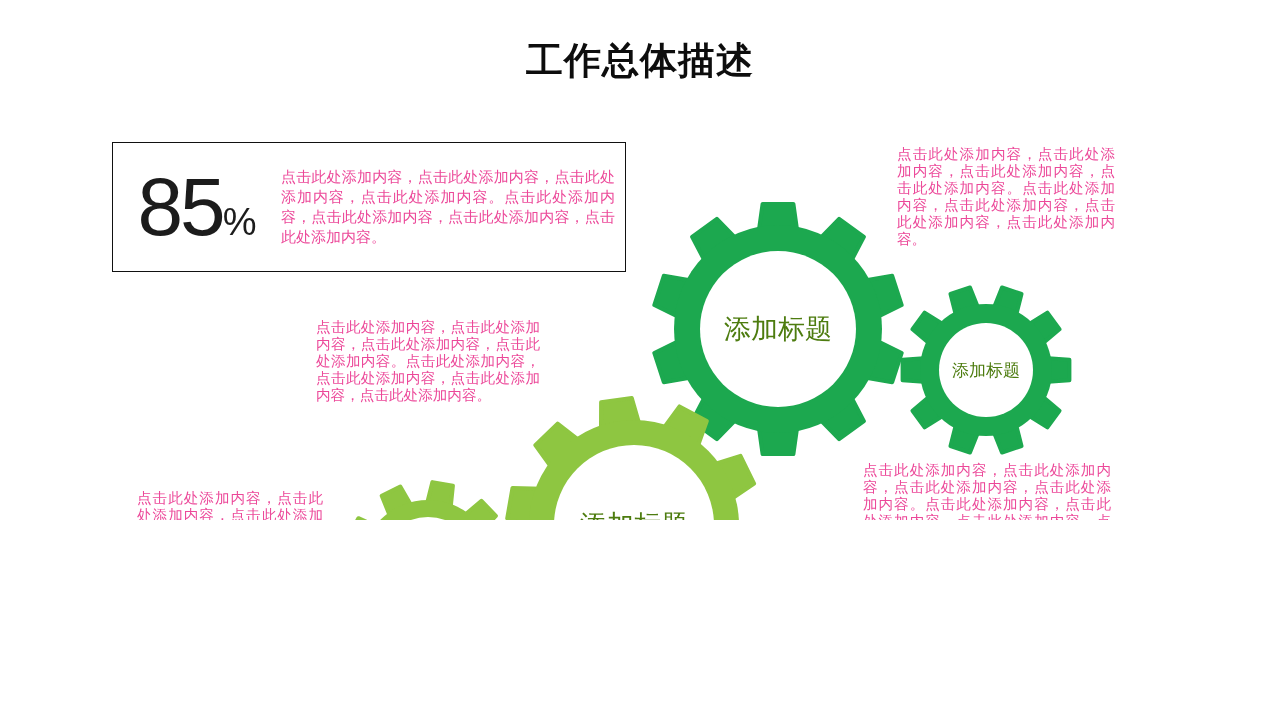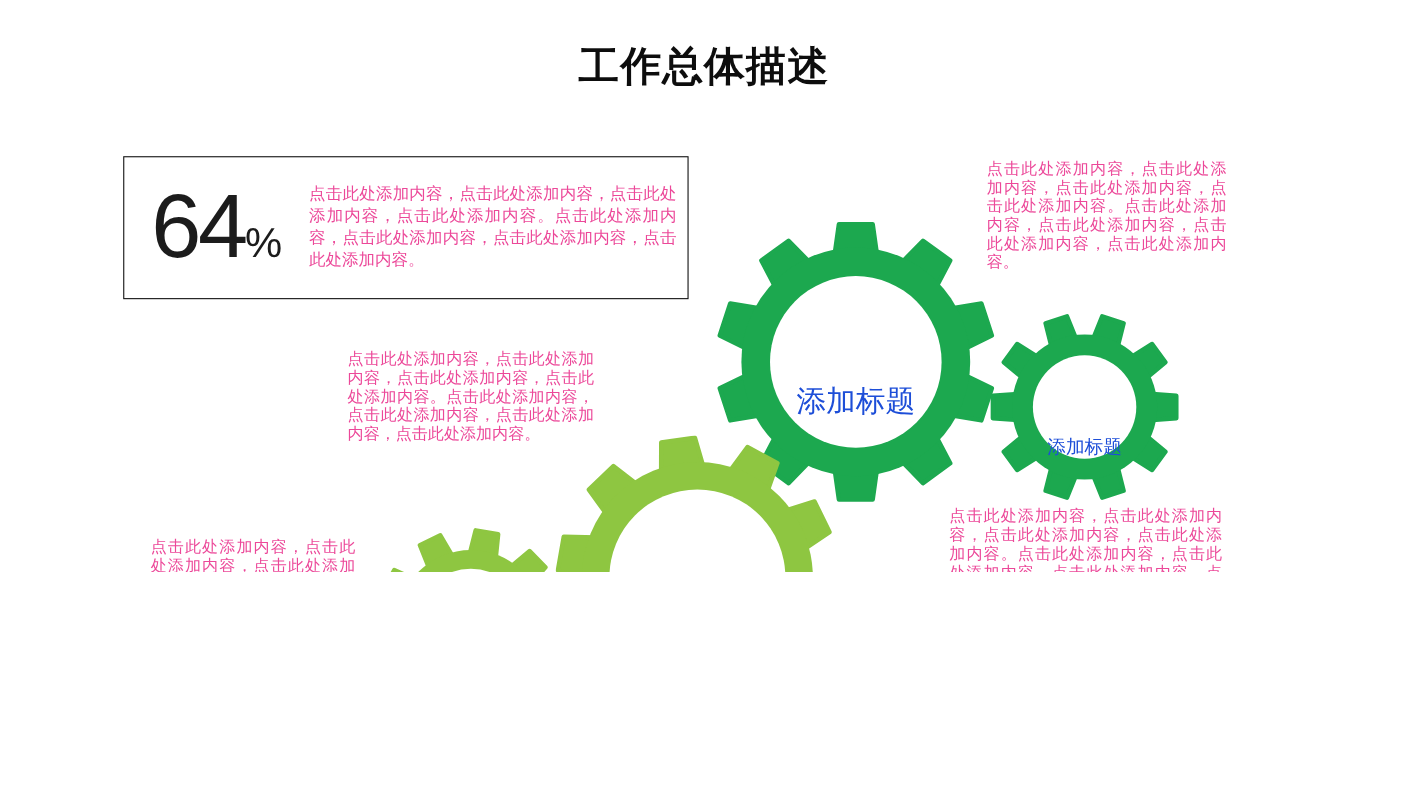--- a/index.html
+++ b/index.html
@@ -33,21 +33,21 @@
   .tb{position:absolute;}
   .tb-top-right{left:897px;top:146px;width:218px;}
   .tb-mid-left{left:316px;top:319px;width:224px;}
   .tb-bottom-left{left:137px;top:490px;width:186px;}
   .tb-bottom-right{left:863px;top:462px;width:248px;}
   
   .gear{position:absolute;transform:translate(-50%,-50%);}
   .gear svg{display:block;}
   .gear-label{
     position:absolute;left:50%;top:50%;transform:translate(-50%,-50%);
-    white-space:nowrap;color:#1d4ed8;margin-top:36px;
+    white-space:nowrap;color:#4d7c0f;
   }
   .gear-large .gear-label{font-size:27px;}
   .gear-small .gear-label{font-size:17px;}
   .gear-1{left:778px;top:329px;width:256px;height:256px;}
   .gear-2{left:986px;top:370px;width:172px;height:172px;}
   .gear-3{left:634px;top:525px;width:258px;height:258px;}
   .gear-4{left:428px;top:567px;width:174px;height:174px;}
   
   .page-number{
     position:absolute;left:1160px;top:666px;width:30px;text-align:center;
@@ -56,21 +56,21 @@
 </style>
 </head>
 <body>
 
 <div class="slide">
 
   <h1 class="slide-title">工作总体描述</h1>
 
   <div class="stat-box">
     <div class="stat-value">
-      <span class="stat-number">64</span><span class="stat-unit">%</span>
+      <span class="stat-number">85</span><span class="stat-unit">%</span>
     </div>
     <p class="body-text">点击此处添加内容，点击此处添加内容，点击此处添加内容，点击此处添加内容。点击此处添加内容，点击此处添加内容，点击此处添加内容，点击此处添加内容。</p>
   </div>
 
   <p class="body-text tb tb-top-right">点击此处添加内容，点击此处添加内容，点击此处添加内容，点击此处添加内容。点击此处添加内容，点击此处添加内容，点击此处添加内容，点击此处添加内容。</p>
   <p class="body-text tb tb-mid-left">点击此处添加内容，点击此处添加内容，点击此处添加内容，点击此处添加内容。点击此处添加内容，点击此处添加内容，点击此处添加内容，点击此处添加内容。</p>
   <p class="body-text tb tb-bottom-left">点击此处添加内容，点击此处添加内容，点击此处添加内容，点击此处添加内容。点击此处添加内容，点击此处添加内容，点击此处添加内容，点击此处添加内容。</p>
   <p class="body-text tb tb-bottom-right">点击此处添加内容，点击此处添加内容，点击此处添加内容，点击此处添加内容。点击此处添加内容，点击此处添加内容，点击此处添加内容，点击此处添加内容。</p>
 
   <div class="gear gear-large gear-1">

